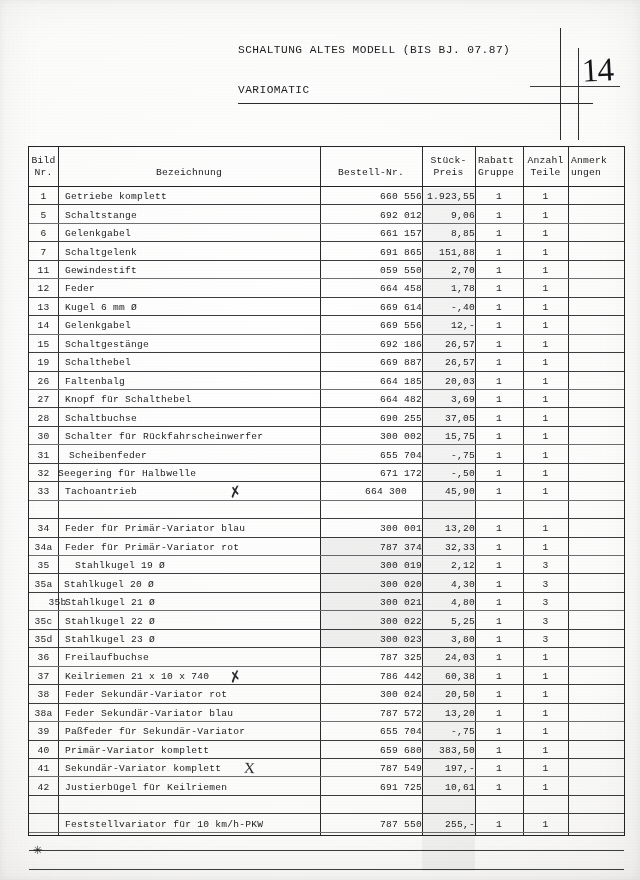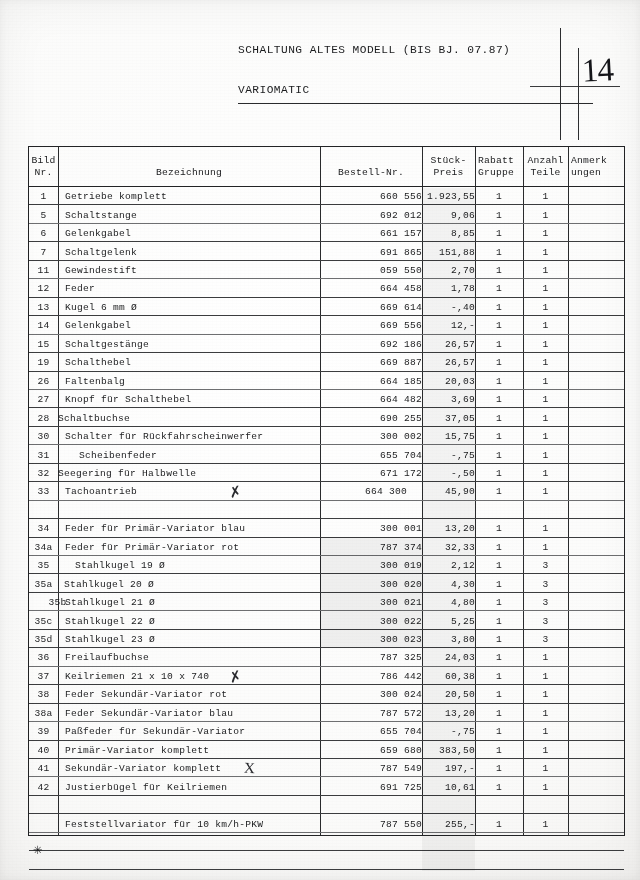--- a/index.html
+++ b/index.html
@@ -234,35 +234,35 @@
       <div class="cell ctr" style="left: 494px; width: 45px; top: 229.7px; box-sizing: border-box;">1</div>
       <div class="row-line" style="top: 260.4px;"></div>
       <div class="cell ctr" style="left: 0px; width: 29px; top: 248.15px; box-sizing: border-box;">27</div>
       <div class="cell" style="left: 29px; width: 262px; top: 248.15px; box-sizing: border-box; padding-left: 7px; padding-right: 6px;">Knopf für Schalthebel</div>
       <div class="cell rt" style="left: 291px; width: 102px; top: 248.15px; box-sizing: border-box;">664 482</div>
       <div class="cell rt" style="left: 393px; width: 53px; top: 248.15px; box-sizing: border-box;">3,69</div>
       <div class="cell ctr" style="left: 446px; width: 48px; top: 248.15px; box-sizing: border-box;">1</div>
       <div class="cell ctr" style="left: 494px; width: 45px; top: 248.15px; box-sizing: border-box;">1</div>
       <div class="row-line" style="top: 278.85px;"></div>
       <div class="cell ctr" style="left: 0px; width: 29px; top: 266.6px; box-sizing: border-box;">28</div>
-      <div class="cell" style="left: 29px; width: 262px; top: 266.6px; box-sizing: border-box; padding-left: 0; padding-right: 6px;">Schaltbuchse</div>
+      <div class="cell" style="left: 29px; width: 262px; top: 266.6px; box-sizing: border-box; padding-left: 7px; padding-right: 6px;">Schaltbuchse</div>
       <div class="cell rt" style="left: 291px; width: 102px; top: 266.6px; box-sizing: border-box;">690 255</div>
       <div class="cell rt" style="left: 393px; width: 53px; top: 266.6px; box-sizing: border-box;">37,05</div>
       <div class="cell ctr" style="left: 446px; width: 48px; top: 266.6px; box-sizing: border-box;">1</div>
       <div class="cell ctr" style="left: 494px; width: 45px; top: 266.6px; box-sizing: border-box;">1</div>
       <div class="row-line faint" style="top: 297.3px;"></div>
       <div class="cell ctr" style="left: 0px; width: 29px; top: 285.05px; box-sizing: border-box;">30</div>
       <div class="cell" style="left: 29px; width: 262px; top: 285.05px; box-sizing: border-box; padding-left: 7px; padding-right: 6px;">Schalter für Rückfahrscheinwerfer</div>
       <div class="cell rt" style="left: 291px; width: 102px; top: 285.05px; box-sizing: border-box;">300 002</div>
       <div class="cell rt" style="left: 393px; width: 53px; top: 285.05px; box-sizing: border-box;">15,75</div>
       <div class="cell ctr" style="left: 446px; width: 48px; top: 285.05px; box-sizing: border-box;">1</div>
       <div class="cell ctr" style="left: 494px; width: 45px; top: 285.05px; box-sizing: border-box;">1</div>
       <div class="row-line" style="top: 315.75px;"></div>
       <div class="cell ctr" style="left: 0px; width: 29px; top: 303.5px; box-sizing: border-box;">31</div>
-      <div class="cell" style="left: 29px; width: 262px; top: 303.5px; box-sizing: border-box; padding-left: 21px; padding-right: 6px;">Scheibenfeder</div>
+      <div class="cell" style="left: 29px; width: 262px; top: 303.5px; box-sizing: border-box; padding-left: 11px; padding-right: 6px;">Scheibenfeder</div>
       <div class="cell rt" style="left: 291px; width: 102px; top: 303.5px; box-sizing: border-box;">655 704</div>
       <div class="cell rt" style="left: 393px; width: 53px; top: 303.5px; box-sizing: border-box;">-,75</div>
       <div class="cell ctr" style="left: 446px; width: 48px; top: 303.5px; box-sizing: border-box;">1</div>
       <div class="cell ctr" style="left: 494px; width: 45px; top: 303.5px; box-sizing: border-box;">1</div>
       <div class="row-line" style="top: 334.2px;"></div>
       <div class="cell ctr" style="left: 0px; width: 29px; top: 321.95px; box-sizing: border-box;">32</div>
       <div class="cell" style="left: 29px; width: 262px; top: 321.95px; box-sizing: border-box; padding-right: 6px;">Seegering für Halbwelle</div>
       <div class="cell rt" style="left: 291px; width: 102px; top: 321.95px; box-sizing: border-box;">671 172</div>
       <div class="cell rt" style="left: 393px; width: 53px; top: 321.95px; box-sizing: border-box;">-,50</div>
       <div class="cell ctr" style="left: 446px; width: 48px; top: 321.95px; box-sizing: border-box;">1</div>

